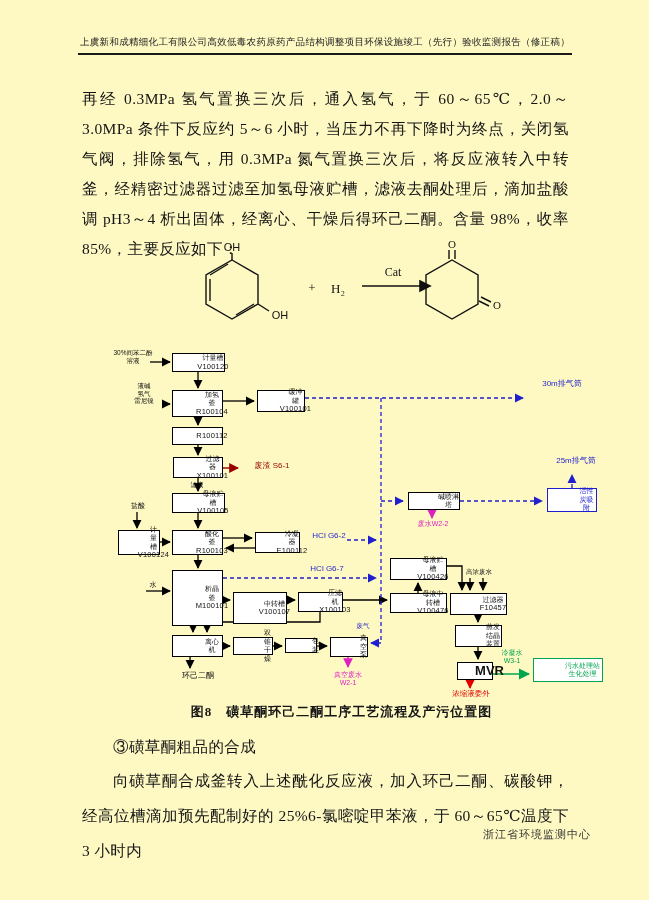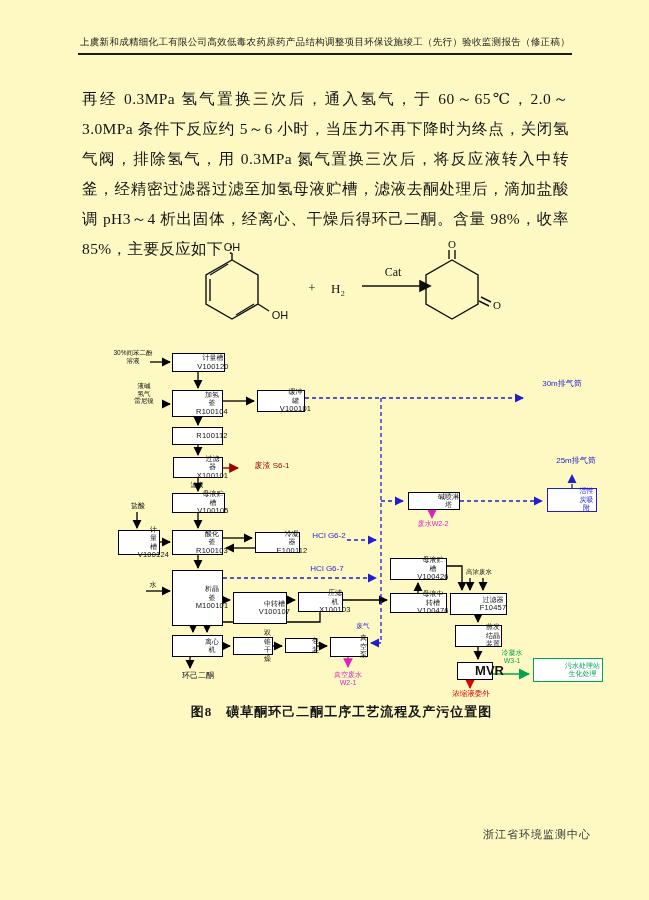--- a/index.html
+++ b/index.html
@@ -270,15 +270,17 @@
     </div>
     <div class="lbl green" style="left:492px;top:303px;width:40px">
       <div>冷凝水</div>
       <div>W3-1</div>
     </div>
     <div class="lbl red" style="left:444px;top:344px;width:54px">浓缩液委外</div>
   </div>
 
   <div class="abs caption">图8　磺草酮环己二酮工序工艺流程及产污位置图</div>
 
+  <div class="abs sec-head">③磺草酮粗品的合成</div>
+  <div class="abs para para2" style="top:763px;">向磺草酮合成釜转入上述酰化反应液，加入环己二酮、碳酸钾，经高位槽滴加预先配制好的 25%6-氯嘧啶甲苯液，于 60～65℃温度下 3 小时内</div>
 
   <div class="abs footer-org">浙江省环境监测中心</div>
 </div>
 
 </body></html>

